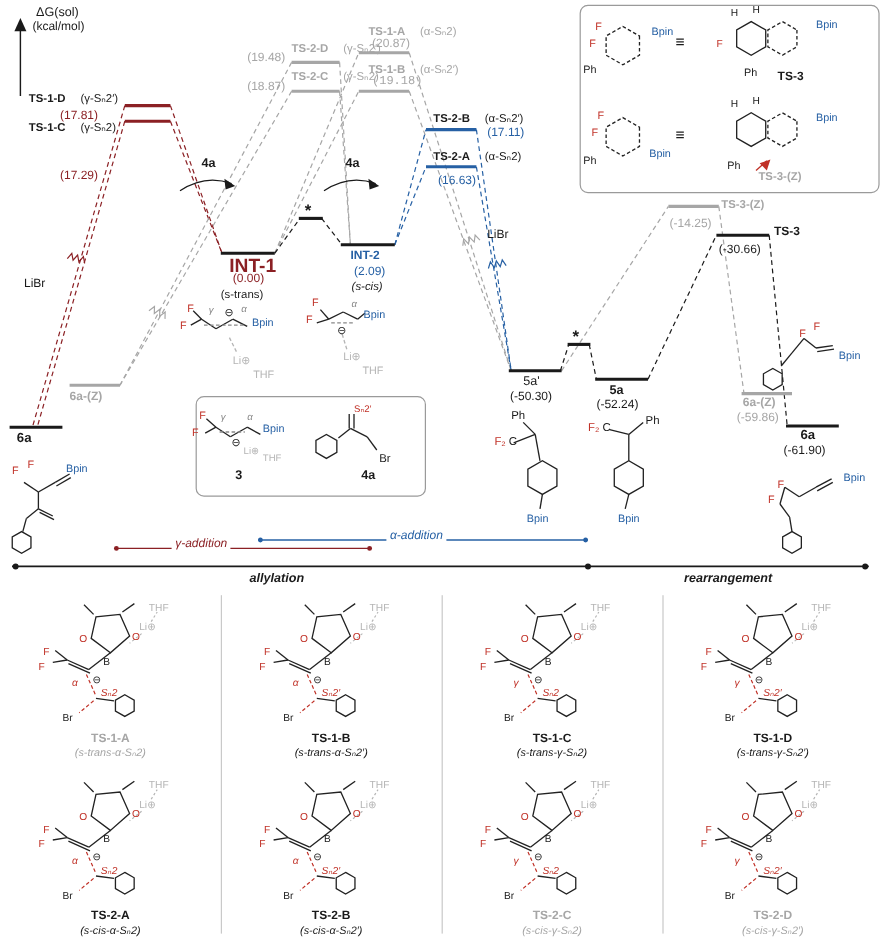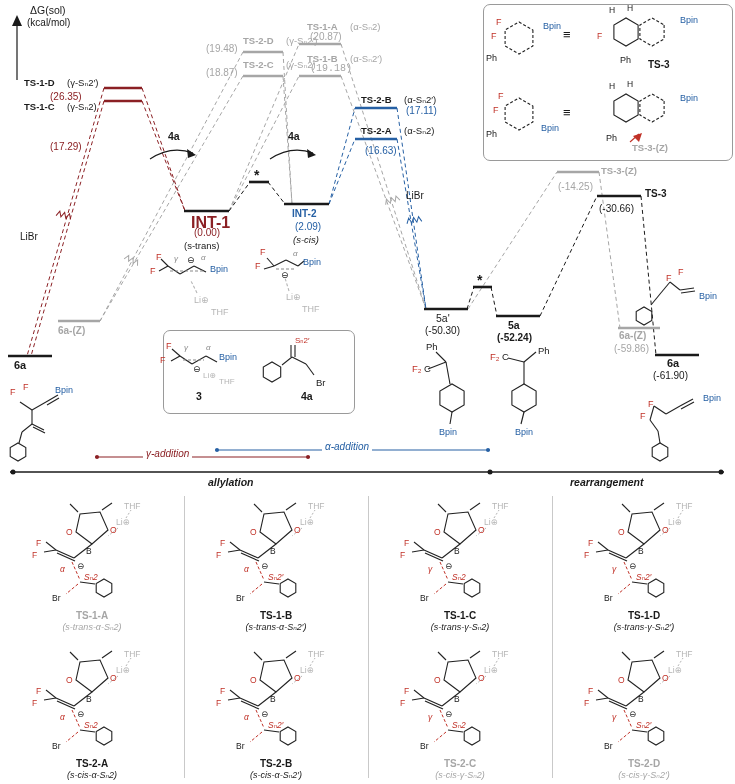--- a/index.html
+++ b/index.html
@@ -161,21 +161,21 @@
     </svg>
 
   <div class="box" style="left:483px;top:4px;width:248px;height:155px;"></div>
   <div class="box" style="left:163px;top:330px;width:190px;height:82px;"></div>
 
   <div id="labels">
     <span class="lbl" style="left:30px;top:5px;font-size:10.5px;">ΔG(sol)</span>
     <span class="lbl" style="left:27px;top:18px;font-size:10px;">(kcal/mol)</span>
   <span class="lbl" style="left: 24px; top: 78px; font-size: 9.5px; color: rgb(26, 26, 26); font-weight: bold;">TS-1-D</span>
       <span class="lbl" style="left: 67px; top: 78px; font-size: 9.5px; color: rgb(26, 26, 26);">(γ-Sₙ2′)</span>
-      <span class="lbl" style="left: 50px; top: 92px; font-size: 10px; color: rgb(139, 32, 36);">(26.35)</span>
+      <span class="lbl" style="left: 50px; top: 92px; font-size: 10px; color: rgb(139, 32, 36);">(17.81)</span>
       <span class="lbl" style="left: 24px; top: 102px; font-size: 9.5px; color: rgb(26, 26, 26); font-weight: bold;">TS-1-C</span>
       <span class="lbl" style="left: 67px; top: 102px; font-size: 9.5px; color: rgb(26, 26, 26);">(γ-Sₙ2)</span>
       <span class="lbl" style="left: 50px; top: 115px; font-size: 10px; color: rgb(139, 32, 36); margin-top: 27px;">(17.29)</span>
       <span class="lbl" style="left: 206px; top: 44px; font-size: 10px; color: rgb(166, 166, 166);">(19.48)</span>
       <span class="lbl" style="left: 243px; top: 36px; font-size: 9.5px; color: rgb(166, 166, 166); font-weight: bold;">TS-2-D</span>
       <span class="lbl" style="left: 286px; top: 36px; font-size: 9.5px; color: rgb(166, 166, 166);">(γ-Sₙ2′)</span>
       <span class="lbl" style="left: 206px; top: 68px; font-size: 10px; color: rgb(166, 166, 166); text-align: center;">(18.87)</span>
       <span class="lbl" style="left: 243px; top: 60px; font-size: 9.5px; color: rgb(166, 166, 166); font-weight: bold;">TS-2-C</span>
       <span class="lbl" style="left: 286px; top: 60px; font-size: 9.5px; color: rgb(166, 166, 166);">(γ-Sₙ2)</span>
       <span class="lbl" style="left: 307px; top: 22px; font-size: 9.5px; color: rgb(166, 166, 166); font-weight: bold;">TS-1-A</span>
@@ -194,21 +194,21 @@
       <span class="lbl" style="left: 194px; top: 228px; font-size: 10px; color: rgb(139, 32, 36);">(0.00)</span>
       <span class="lbl" style="left: 184px; top: 241px; font-size: 9.5px; color: rgb(26, 26, 26); ">(s-trans)</span>
       <span class="lbl" style="left: 292px; top: 209px; font-size: 10px; color: rgb(38, 96, 164); font-weight: bold;">INT-2</span>
       <span class="lbl" style="left: 295px; top: 222px; font-size: 10px; color: rgb(38, 96, 164);">(2.09)</span>
       <span class="lbl" style="left: 293px; top: 235px; font-size: 9.5px; color: rgb(26, 26, 26); font-style: italic;">(s-cis)</span>
       <span class="lbl" style="left: 254px; top: 168px; font-size: 14px; color: rgb(26, 26, 26); font-weight: bold;">*</span>
       <span class="lbl" style="left: 477px; top: 273px; font-size: 14px; color: rgb(26, 26, 26); font-weight: bold;">*</span>
       <span class="lbl" style="left: 436px; top: 313px; font-size: 10.5px; color: rgb(26, 26, 26); font-weight: normal;">5a'</span>
       <span class="lbl" style="left: 425px; top: 326px; font-size: 10px; color: rgb(26, 26, 26);">(-50.30)</span>
       <span class="lbl" style="left: 508px; top: 320px; font-size: 10.5px; color: rgb(26, 26, 26); font-weight: bold;">5a</span>
-      <span class="lbl" style="left: 497px; top: 333px; font-size: 10px; color: rgb(26, 26, 26); font-weight: bold;">(-52.24)</span>
+      <span class="lbl" style="left: 497px; top: 333px; font-size: 10px; color: rgb(26, 26, 26);">(-52.24)</span>
       <span class="lbl" style="left: 601px; top: 166px; font-size: 9.5px; color: rgb(166, 166, 166); font-weight: bold;">TS-3-(Z)</span>
       <span class="lbl" style="left: 558px; top: 182px; font-size: 10px; color: rgb(166, 166, 166);">(-14.25)</span>
       <span class="lbl" style="left: 645px; top: 189px; font-size: 10px; color: rgb(26, 26, 26); font-weight: bold;">TS-3</span>
       <span class="lbl" style="left: 599px; top: 204px; font-size: 10px; color: rgb(26, 26, 26);">(-30.66)</span>
       <span class="lbl" style="left: 619px; top: 331px; font-size: 10px; color: rgb(166, 166, 166); font-weight: bold;">6a-(Z)</span>
       <span class="lbl" style="left: 614px; top: 344px; font-size: 10px; color: rgb(166, 166, 166);">(-59.86)</span>
       <span class="lbl" style="left: 667px; top: 358px; font-size: 11px; color: rgb(26, 26, 26); font-weight: bold;">6a</span>
       <span class="lbl" style="left: 653px; top: 371px; font-size: 10px; color: rgb(26, 26, 26);">(-61.90)</span>
       <span class="lbl" style="left: 14px; top: 360px; font-size: 11px; color: rgb(26, 26, 26); font-weight: bold;">6a</span>
       <span class="lbl" style="left: 58px; top: 326px; font-size: 10px; color: rgb(166, 166, 166); font-weight: bold;">6a-(Z)</span>

